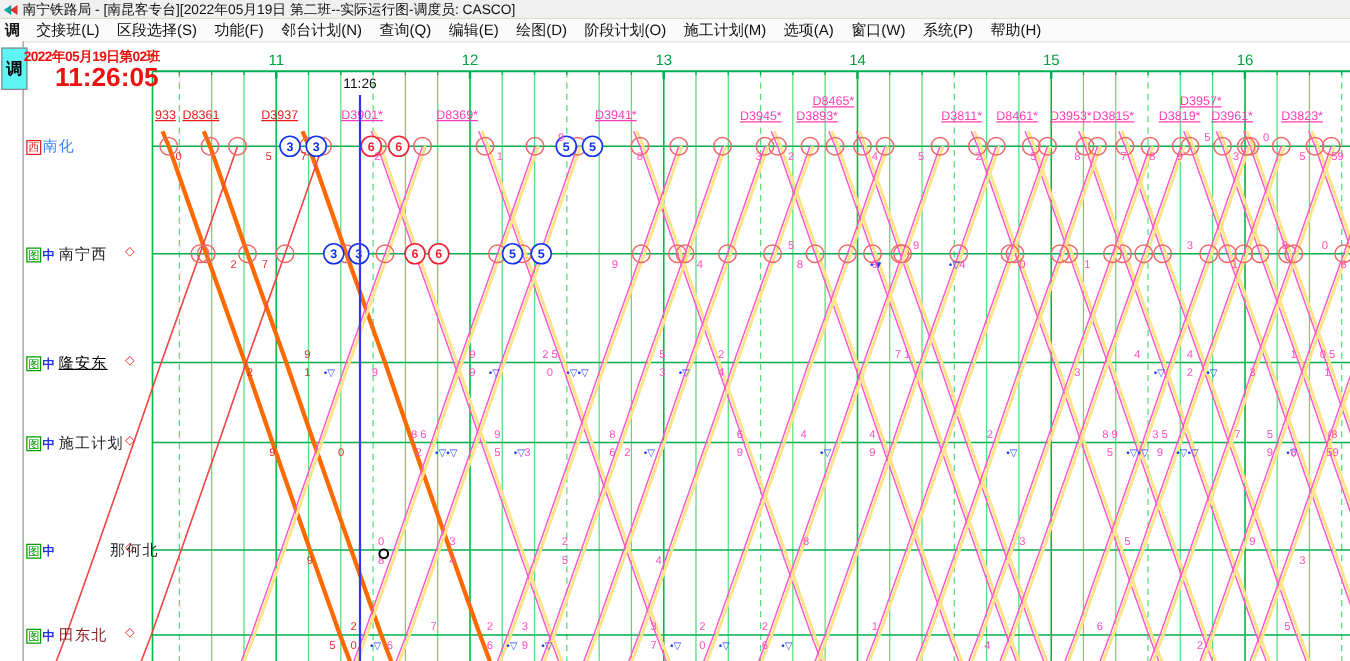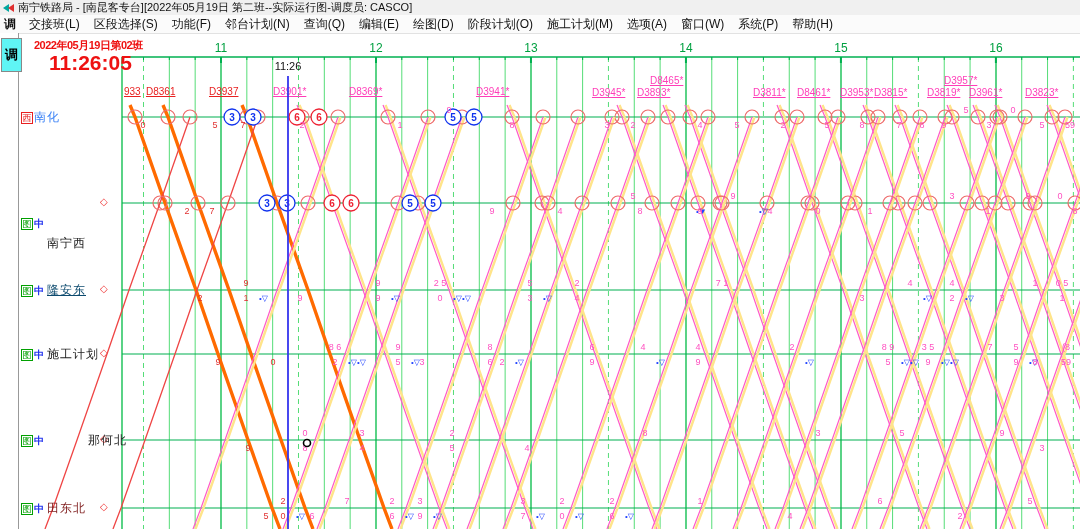--- a/index.html
+++ b/index.html
@@ -16,23 +16,23 @@
   
   .menubar{position:absolute;left:0;top:15px;width:1080px;height:18px;background:#fbfbfb;
            border-bottom:1px solid #e2e2e2;font-size:12px;color:#111;display:flex;align-items:center;}
   .menu-prefix{padding:0 6px 0 4px;font-weight:bold;}
   .menu-item{padding:0 7px;cursor:default;}
   
   .side-strip{position:absolute;left:0;top:33px;width:18px;height:496px;background:#fff;border-right:1px solid #999;}
   .side-tab{position:absolute;left:1px;top:5px;width:19px;height:32px;background:#5ff5f5;border:1px solid #888;
             font-size:13px;font-weight:bold;color:#000;display:flex;align-items:center;justify-content:center;}
   
-  .clock{position:absolute;left:34px;top:38px;z-index:5;}
+  .clock{position:absolute;left:19px;top:38px;z-index:5;}
   .clock-date{font-size:11px;font-weight:bold;color:#ee1111;letter-spacing:-0.5px;}
-  .clock-time{font-size:21px;font-weight:bold;color:#ee1111;margin-left:15px;margin-top:-2px;}
+  .clock-time{font-size:21px;font-weight:bold;color:#ee1111;margin-left:25px;margin-top:-2px;}
   
   .station-row{position:absolute;display:flex;align-items:center;font-size:12px;z-index:4;}
   .st-pre{font-size:9px;border:1px solid;width:10px;height:10px;line-height:10px;text-align:center;margin-right:1px;}
   .st-pre.green{color:#00a000;border-color:#00a000;}
   .st-pre.red{color:#e82020;border-color:#e82020;}
   .st-mid{font-size:10px;color:#2233ee;margin-right:3px;font-weight:bold;}
   .st-name{letter-spacing:1px;}
   .st-diamond{position:absolute;color:#ee3333;font-size:10px;}
   svg#chart{position:absolute;left:0;top:0;width:1080px;height:529px;z-index:2;}
 </style>
@@ -56,27 +56,27 @@
     <div class="clock-time">11:26:05</div>
   </div>
   <div id="station-panel">
       <div class="station-row" style="left: 21px; top: 109px;">
         <span class="st-pre red">西</span>
         <span class="st-name" style="color: #3b82f6;">南化</span>
       </div>
       <div class="station-row" style="left: 21px; top: 195px;">
         <span class="st-pre green">图</span>
         <span class="st-mid">中</span>
-        <span class="st-name" style="color: rgb(34, 34, 34); margin-top: 40px;">南宁西</span>
+        <span class="st-name" style="color: rgb(34, 34, 34);">南宁西</span>
       </div>
       <span class="st-diamond" style="left: 100px; top: 196px; position: absolute;">◇</span>
       <div class="station-row" style="left: 21px; top: 282px;">
         <span class="st-pre green">图</span>
         <span class="st-mid">中</span>
-        <span class="st-name" style="color: #0c4a6e; text-decoration: underline;">隆安东</span>
+        <span class="st-name" style="color: #000000; text-decoration: underline;">隆安东</span>
       </div>
       <span class="st-diamond" style="left: 100px; top: 283px; position: absolute;">◇</span>
       <div class="station-row" style="left: 21px; top: 346px;">
         <span class="st-pre green">图</span>
         <span class="st-mid">中</span>
         <span class="st-name" style="color: rgb(34, 34, 34);">施工计划</span>
       </div>
       <span class="st-diamond" style="left: 100px; top: 347px; position: absolute;">◇</span>
       <div class="station-row" style="left: 21px; top: 432px;">
         <span class="st-pre green">图</span>

